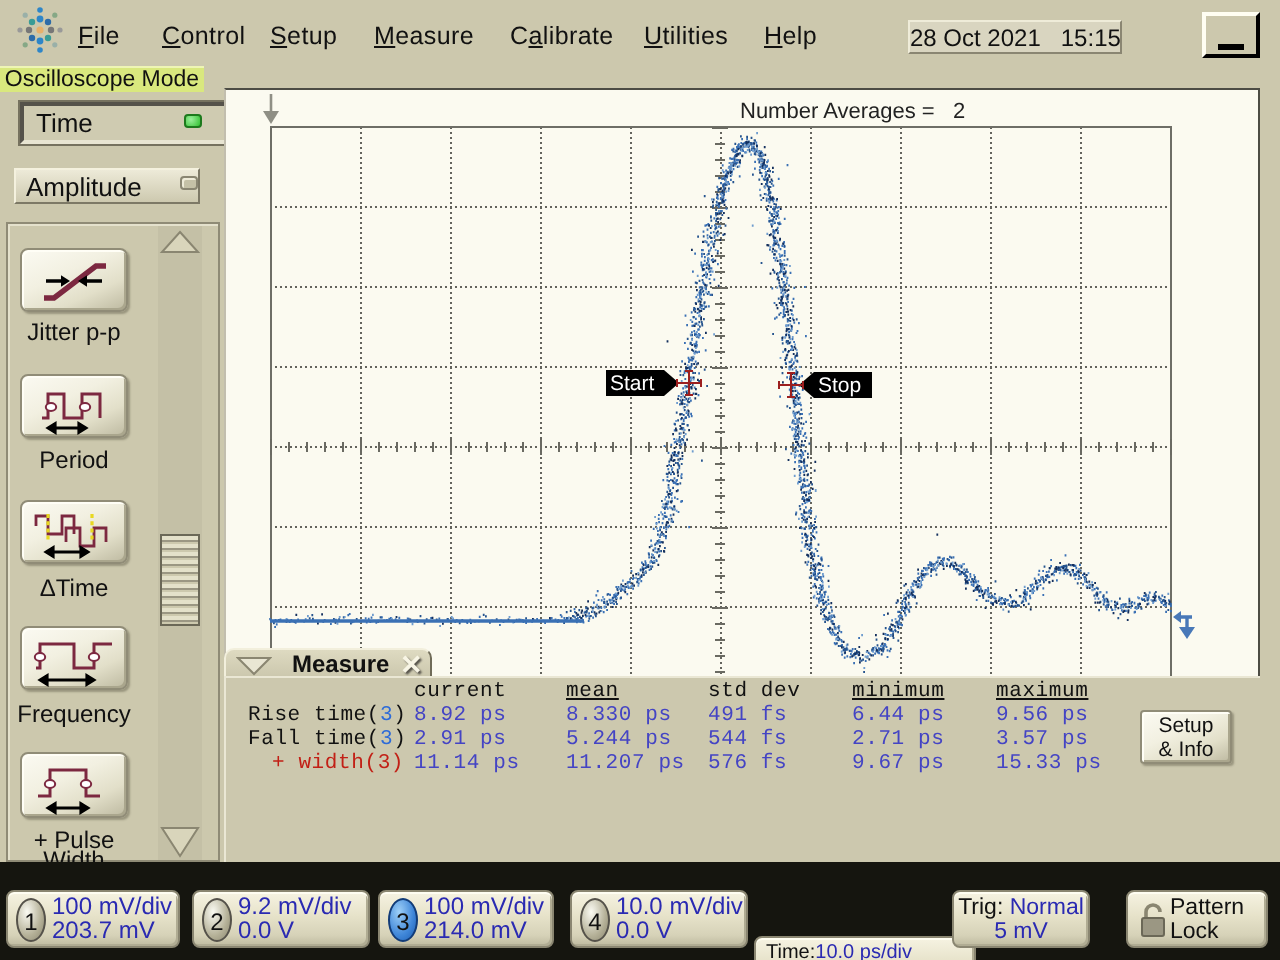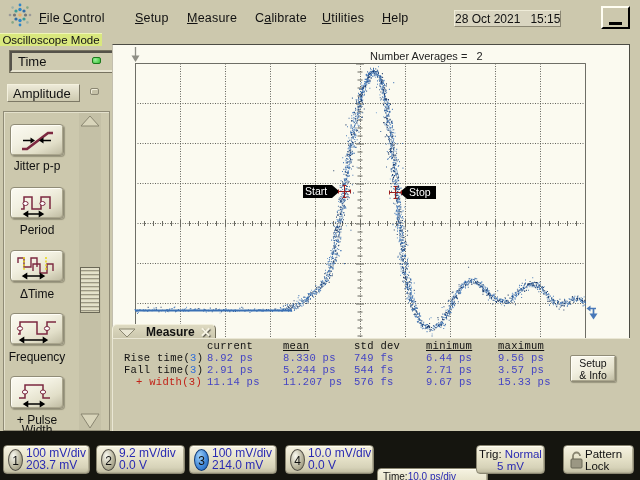--- a/index.html
+++ b/index.html
@@ -26,38 +26,38 @@
       <circle cx="6.6" cy="6.6" r="1.3" fill="#9ab0a8"></circle>
  <circle cx="18" cy="18" r="1.6" fill="#3a9c96"></circle>
       <circle cx="21.4" cy="21.4" r="1.3" fill="#9ab0a8"></circle>
  <circle cx="18" cy="10" r="1.6" fill="#2e6ca8"></circle>
       <circle cx="21.4" cy="6.6" r="1.3" fill="#86a886"></circle>
  <circle cx="10" cy="18" r="1.6" fill="#2e6ca8"></circle>
       <circle cx="6.6" cy="21.4" r="1.3" fill="#86a886"></circle>
  </g>
   </svg>
 <div class="ab menu" style="left:39px;top:11px"><u>F</u>ile</div>
-<div class="ab menu" style="left:63px;top:11px"><u>C</u>ontrol</div>
+<div class="ab menu" style="left:81px;top:11px"><u>C</u>ontrol</div>
 <div class="ab menu" style="left:135px;top:11px"><u>S</u>etup</div>
 <div class="ab menu" style="left:187px;top:11px"><u>M</u>easure</div>
 <div class="ab menu" style="left:255px;top:11px">C<u>a</u>librate</div>
 <div class="ab menu" style="left:322px;top:11px"><u>U</u>tilities</div>
 <div class="ab menu" style="left:382px;top:11px"><u>H</u>elp</div>
 <div class="ab" style="left:454px;top:10px;width:107px;height:17px;background:#d9d5c0;border:1px solid;border-color:#efecd9 #8a8672 #8a8672 #efecd9;font-size:12px;color:#111;text-align:center;line-height:16px;white-space:nowrap">28 Oct 2021&nbsp;&nbsp;&nbsp;15:15</div>
 <div class="ab" style="left:601px;top:6px;width:29px;height:23px;background:#ccc8ad;border:2px solid;border-color:#fffef2 #000 #000 #fffef2">
     <div class="ab" style="left:6px;top:14px;width:13px;height:3px;background:#000"></div>
   </div>
 
 <div class="ab" style="left:0;top:33px;width:102px;height:13px;background:#d9e87e;font-size:11.5px;color:#111;text-align:center;line-height:13px;border-top:1px solid #eef5b5">Oscilloscope Mode</div>
 
 <div class="ab" style="left:10px;top:51px;width:106px;height:21px;background:#cfcbb1;border:2px solid;border-color:#55524a #e8e5d2 #e8e5d2 #55524a;box-shadow:0 0 0 1px #76725f">
  <div class="ab" style="left:6px;top:1px;font-size:13px;color:#111">Time</div>
  <div class="ab" style="left:80px;top:4px;width:9px;height:7px;background:radial-gradient(circle at 35% 35%,#9cf09c,#30c030);border:1px solid #1d7a1d;border-radius:2px"></div>
 </div>
-<div class="ab" style="left:7px;top:84px;width:73px;height:18px;background:linear-gradient(180deg,#edead8,#cdc9af);border:1px solid;border-color:#f4f1de #7d7966 #7d7966 #f4f1de">
+<div class="ab" style="left:7px;top:84px;width:93px;height:18px;background:linear-gradient(180deg,#edead8,#cdc9af);border:1px solid;border-color:#f4f1de #7d7966 #7d7966 #f4f1de">
  <div class="ab" style="left:5px;top:1px;font-size:13px;color:#111">Amplitude</div>
  <div class="ab" style="left:82px;top:3px;width:9px;height:7px;background:#c5c1a7;border:1px solid #8a8672;border-radius:2px;box-shadow:inset 1px 1px 0 #efecd9"></div>
 </div>
 
 <div class="ab" style="left:3px;top:111px;width:107px;height:320px;border:1px solid #8f8b76;box-shadow:inset 1px 1px 0 #e4e1cc;background:#ccc8ad;overflow:hidden">
 
   <div class="ab" style="left:75px;top:1px;width:22px;height:318px;background:#c4c0a6"></div>
   <svg class="ab" style="left:75px;top:1px" width="22" height="318">
     <polygon points="11,3 20,13 2,13" fill="#d9d5bb" stroke="#8a8671" stroke-width="1"></polygon>
     <polygon points="11,315 20,301 2,301" fill="#d9d5bb" stroke="#8a8671" stroke-width="1"></polygon>
@@ -179,21 +179,21 @@
 <div class="ab mono" style="left:354px;top:340px;color:#111;">std dev</div>
 <div class="ab mono" style="left:426px;top:340px;color:#111;text-decoration:underline">minimum</div>
 <div class="ab mono" style="left:498px;top:340px;color:#111;text-decoration:underline">maximum</div>
 
 <div class="ab mono" style="left:124px;top:352px;color:#111">Rise time(<span style="color:#2d6bd8">3</span>)</div>
 <div class="ab mono" style="left:124px;top:364px;color:#111">Fall time(<span style="color:#2d6bd8">3</span>)</div>
 <div class="ab mono" style="left:136px;top:376px;color:#c22016">+ width(<span style="color:#c22016">3</span>)</div>
 
 <div class="ab mono" style="left:207px;top:352px;color:#4444c4">8.92 ps</div>
 <div class="ab mono" style="left:283px;top:352px;color:#4444c4">8.330 ps</div>
-<div class="ab mono" style="left:354px;top:352px;color:#4444c4">749 fs</div>
+<div class="ab mono" style="left:354px;top:352px;color:#4444c4">491 fs</div>
 <div class="ab mono" style="left:426px;top:352px;color:#4444c4">6.44 ps</div>
 <div class="ab mono" style="left:498px;top:352px;color:#4444c4">9.56 ps</div>
 
 <div class="ab mono" style="left:207px;top:364px;color:#4444c4">2.91 ps</div>
 <div class="ab mono" style="left:283px;top:364px;color:#4444c4">5.244 ps</div>
 <div class="ab mono" style="left:354px;top:364px;color:#4444c4">544 fs</div>
 <div class="ab mono" style="left:426px;top:364px;color:#4444c4">2.71 ps</div>
 <div class="ab mono" style="left:498px;top:364px;color:#4444c4">3.57 ps</div>
 
 <div class="ab mono" style="left:207px;top:376px;color:#4444c4">11.14 ps</div>

